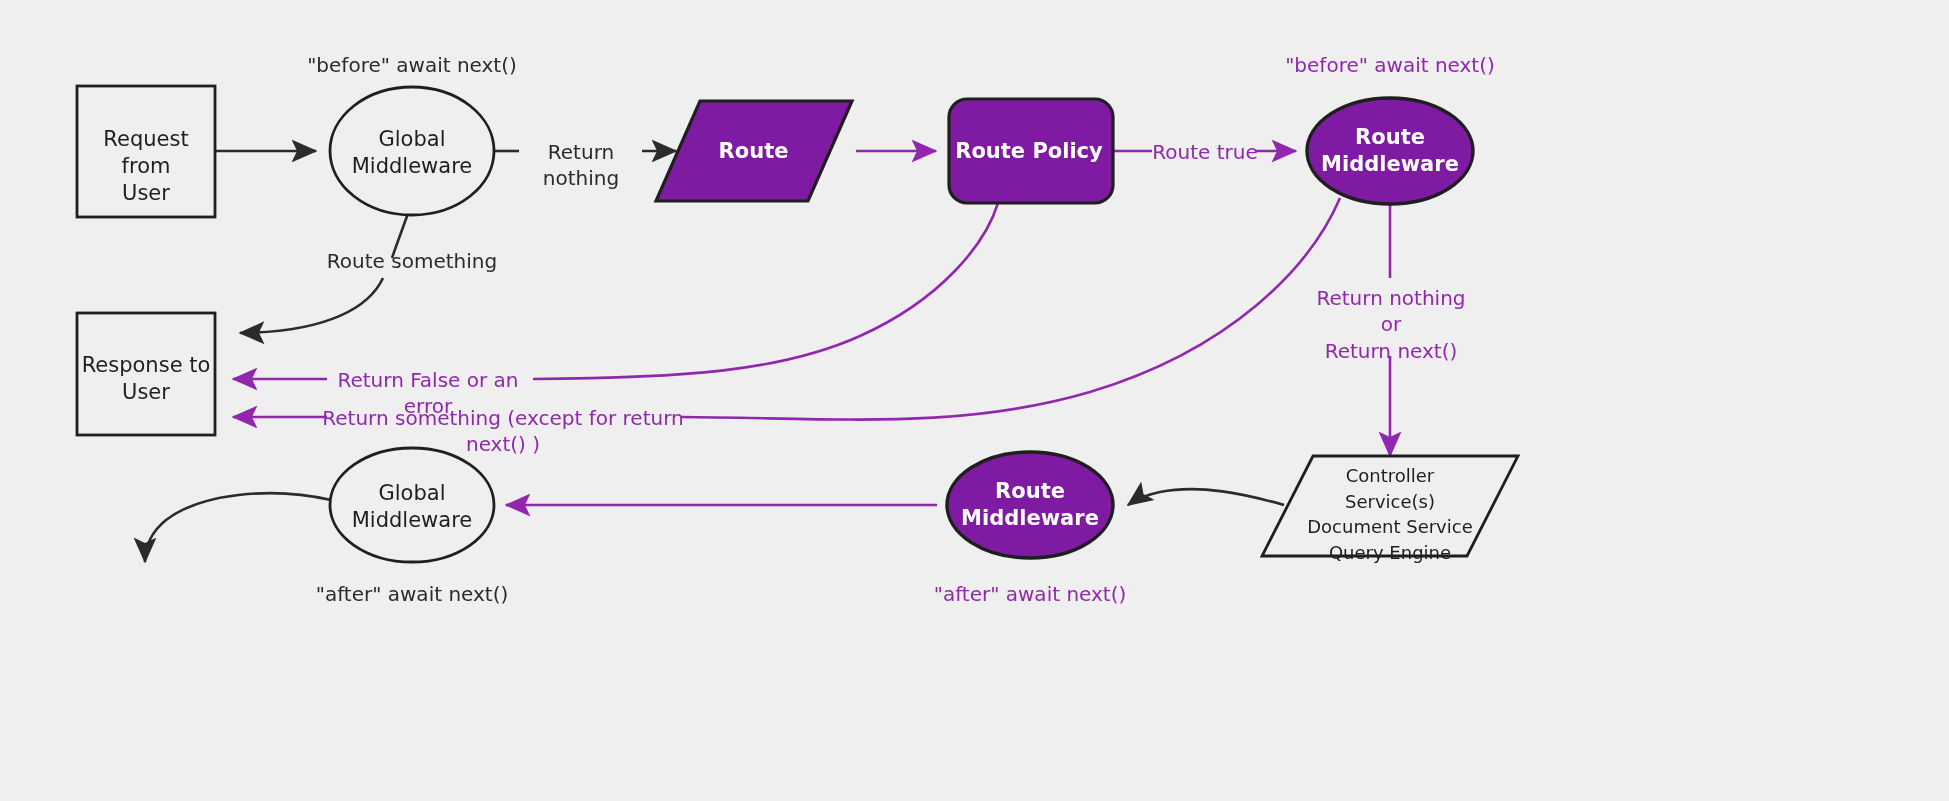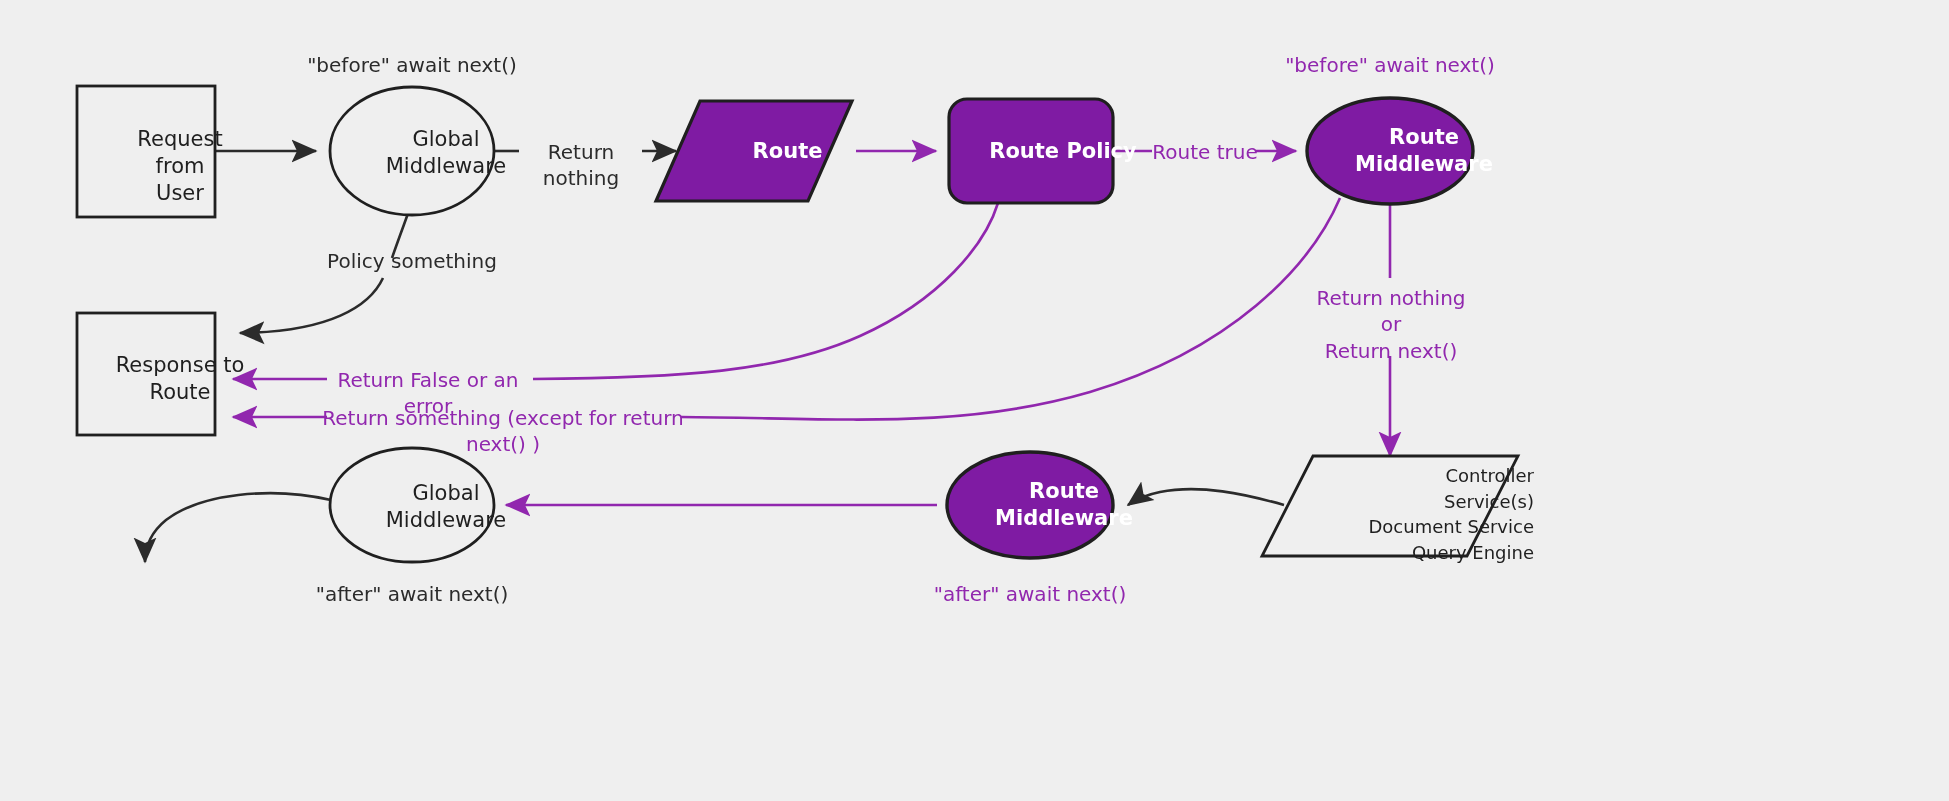--- a/index.html
+++ b/index.html
@@ -25,38 +25,36 @@
     left: 0;
     width: 1949px;
     height: 801px;
   }
   .node-text {
     position: absolute;
     text-align: center;
     line-height: 1.28;
     pointer-events: none;
     white-space: pre-line;
-    margin-left: 34px;
   }
   .dark-node-text {
     color: #1f1f1f;
     font-size: 21px;
     font-weight: 400;
   }
   .light-node-text {
     color: #ffffff;
     font-size: 21px;
     font-weight: 700;
   }
   .small-node-text {
     color: #1f1f1f;
     font-size: 18px;
     font-weight: 400;
     line-height: 1.42;
-    text-align: right;
   }
   .edge-label {
     position: absolute;
     text-align: center;
     font-size: 20px;
     line-height: 1.32;
     white-space: pre-line;
     pointer-events: none;
   }
   .lbl-dark { color: #2b2b2b; }
@@ -182,27 +180,27 @@
 Document Service
 Query Engine</div>
 
   <div class="node-text light-node-text" style="left:948px; top:478px; width:164px;">Route
 Middleware</div>
 
   <div class="node-text dark-node-text" style="left:330px; top:480px; width:164px;">Global
 Middleware</div>
 
   <div class="node-text dark-node-text" style="left:77px; top:352px; width:138px;">Response to
-Route</div>
+User</div>
 
   <div class="edge-label lbl-dark" style="left:292px; top:52px; width:240px;">"before" await next()</div>
 
   <div class="edge-label lbl-purple" style="left:1270px; top:52px; width:240px;">"before" await next()</div>
 
-  <div class="edge-label lbl-dark" style="left:292px; top:248px; width:240px;">Policy something</div>
+  <div class="edge-label lbl-dark" style="left:292px; top:248px; width:240px;">Route something</div>
 
   <div class="edge-label lbl-dark" style="left:292px; top:581px; width:240px;">"after" await next()</div>
 
   <div class="edge-label lbl-purple" style="left:910px; top:581px; width:240px;">"after" await next()</div>
 
   <div class="edge-label lbl-dark" style="left:514px; top:139px; width:134px;">Return nothing</div>
 
   <div class="edge-label lbl-purple" style="left:1150px; top:139px; width:110px;">Route true</div>
 
   <div class="edge-label lbl-purple" style="left:320px; top:405px; width:366px;">Return something (except for return next() )</div>

